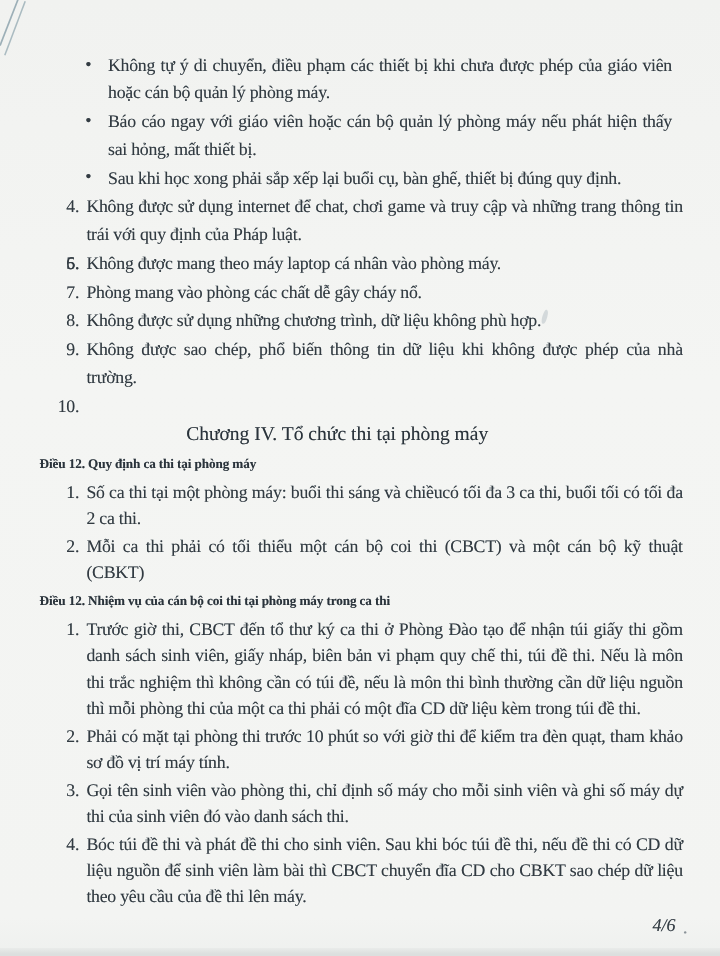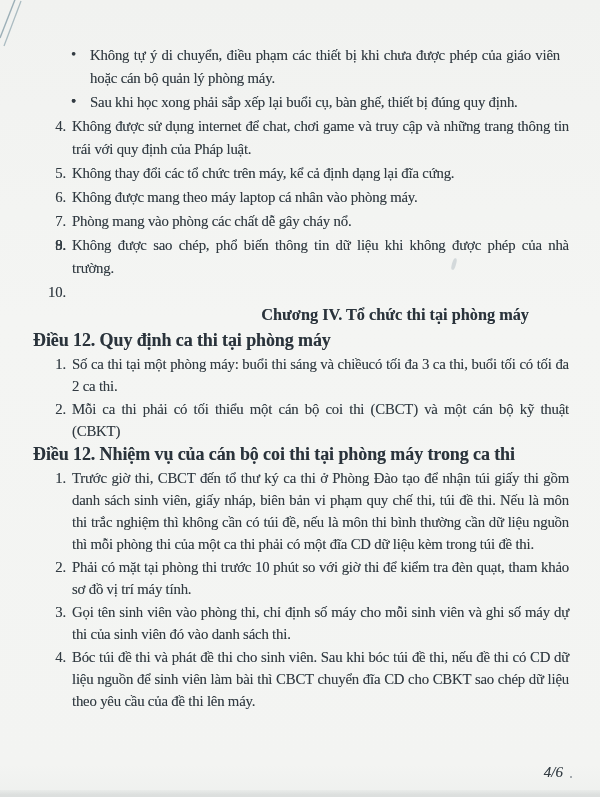--- a/index.html
+++ b/index.html
@@ -54,31 +54,31 @@
     text-align: justify;
     margin-bottom: 1px;
   }
   .num {
     position: absolute;
     right: calc(100% + 6px);
     top: 0;
     white-space: nowrap;
   }
   .chapter-heading {
-    font-weight: bold;
-    text-align: right;
+    font-weight: normal;
+    text-align: center;
     font-size: 16.3px;
     line-height: 24px;
     margin: 23px 33px 2px 0;
     color: #2a333b;
     letter-spacing: 0;
   }
   .article-heading {
     font-weight: bold;
-    font-size: 18px;
+    font-size: 11px;
     line-height: 23px;
     margin: 1px 0 1px 0;
     color: #2a333b;
     letter-spacing: -0.1px;
   }
   .article ol.num-list {
     line-height: 22px;
   }
   .page-number {
     position: absolute;
@@ -137,46 +137,47 @@
 
   <div class="content">
 
     <ul class="bullets">
       <li>
         <span class="bullet-marker">•</span>
         <span class="li-text">Không tự ý di chuyển, điều phạm các thiết bị khi chưa được phép của giáo viên hoặc cán bộ quản lý phòng máy.</span>
       </li>
       <li>
         <span class="bullet-marker">•</span>
+        <span class="li-text">Báo cáo ngay với giáo viên hoặc cán bộ quản lý phòng máy nếu phát hiện thấy sai hỏng, mất thiết bị.</span>
       </li>
       <li>
         <span class="bullet-marker">•</span>
         <span class="li-text">Sau khi học xong phải sắp xếp lại buổi cụ, bàn ghế, thiết bị đúng quy định.</span>
       </li>
     </ul>
 
     <ol class="num-list">
       <li>
         <span class="num">4.</span>
         <span class="li-text">Không được sử dụng internet để chat, chơi game và truy cập và những trang thông tin trái với quy định của Pháp luật.</span>
       </li>
       <li>
         <span class="num">5.</span>
-        <span class="li-text">Không thay đổi các tổ chức trên máy, kể cả định dạng lại đĩa cứng.</span>
       </li>
       <li>
         <span class="num">6.</span>
         <span class="li-text">Không được mang theo máy laptop cá nhân vào phòng máy.</span>
       </li>
       <li>
         <span class="num">7.</span>
         <span class="li-text">Phòng mang vào phòng các chất dễ gây cháy nổ.</span>
       </li>
       <li>
         <span class="num">8.</span>
+        <span class="li-text">Không được sử dụng những chương trình, dữ liệu không phù hợp.</span>
       </li>
       <li>
         <span class="num">9.</span>
         <span class="li-text">Không được sao chép, phổ biến thông tin dữ liệu khi không được phép của nhà trường.</span>
       </li>
       <li>
         <span class="num">10.</span>
       </li>
     </ol>
 

